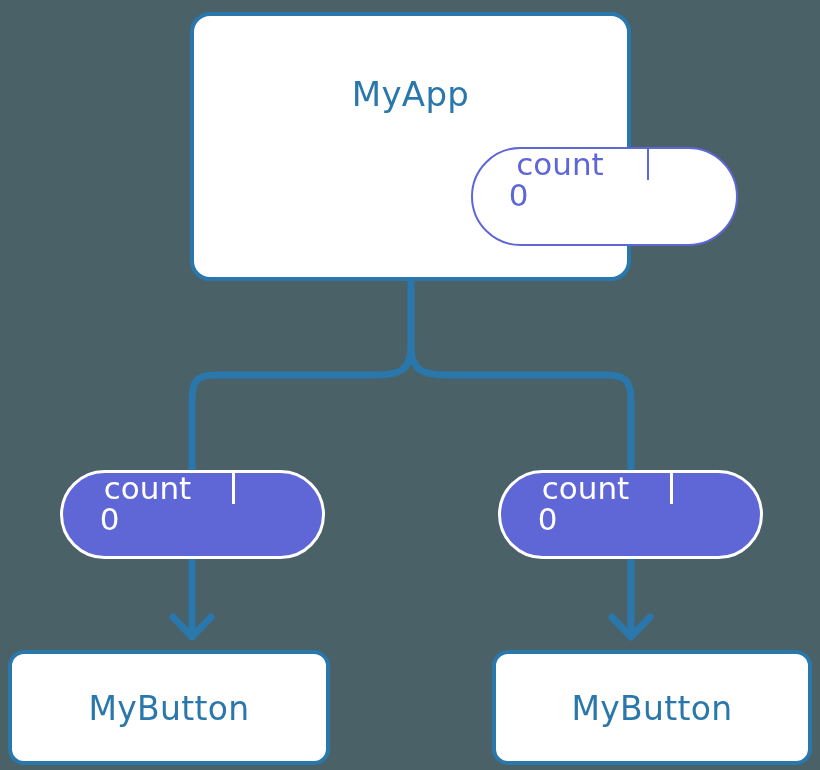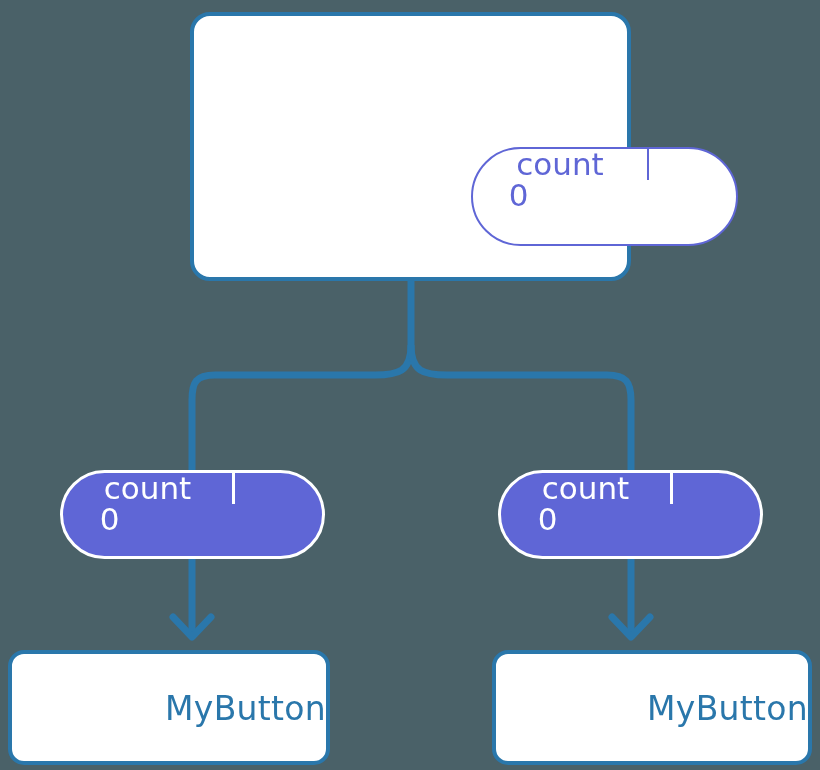--- a/index.html
+++ b/index.html
@@ -68,21 +68,20 @@
     top: 650px;
     width: 320px;
     height: 115px;
   }
   .btn-title {
     position: absolute;
     left: 0;
     top: 35px;
     width: 100%;
     font-size: 33px;
-    text-align: right;
   }
 
   
   .pill {
     position: absolute;
     display: flex;
     align-items: stretch;
     box-sizing: border-box;
     border-radius: 999px;
     overflow: hidden;
@@ -161,20 +160,21 @@
     <path d="M 411 345 C 411 372 424 375 447 375 L 607 375 C 626 375 631 382 631 400 L 631 472" fill="none" stroke="#2a77ab" stroke-width="7" stroke-linecap="butt"></path>
 
     <path d="M 192 472 L 192 636" fill="none" stroke="#2a77ab" stroke-width="7"></path>
     <path d="M 631 472 L 631 636" fill="none" stroke="#2a77ab" stroke-width="7"></path>
 
     <path d="M 173 617 L 192 637 L 211 617" fill="none" stroke="#2a77ab" stroke-width="7" stroke-linecap="round" stroke-linejoin="round"></path>
     <path d="M 612 617 L 631 637 L 650 617" fill="none" stroke="#2a77ab" stroke-width="7" stroke-linecap="round" stroke-linejoin="round"></path>
   </svg>
 
   <div class="comp-box" id="app-box">
+    <div class="comp-title" id="app-title">MyApp</div>
 
     <div class="pill outline" id="app-pill">
       <div class="pill-key">count</div>
       <div class="pill-val">0</div>
     </div>
   </div>
 
   <div class="pill filled" id="pill-left">
     <div class="pill-key">count</div>
     <div class="pill-val">0</div>

